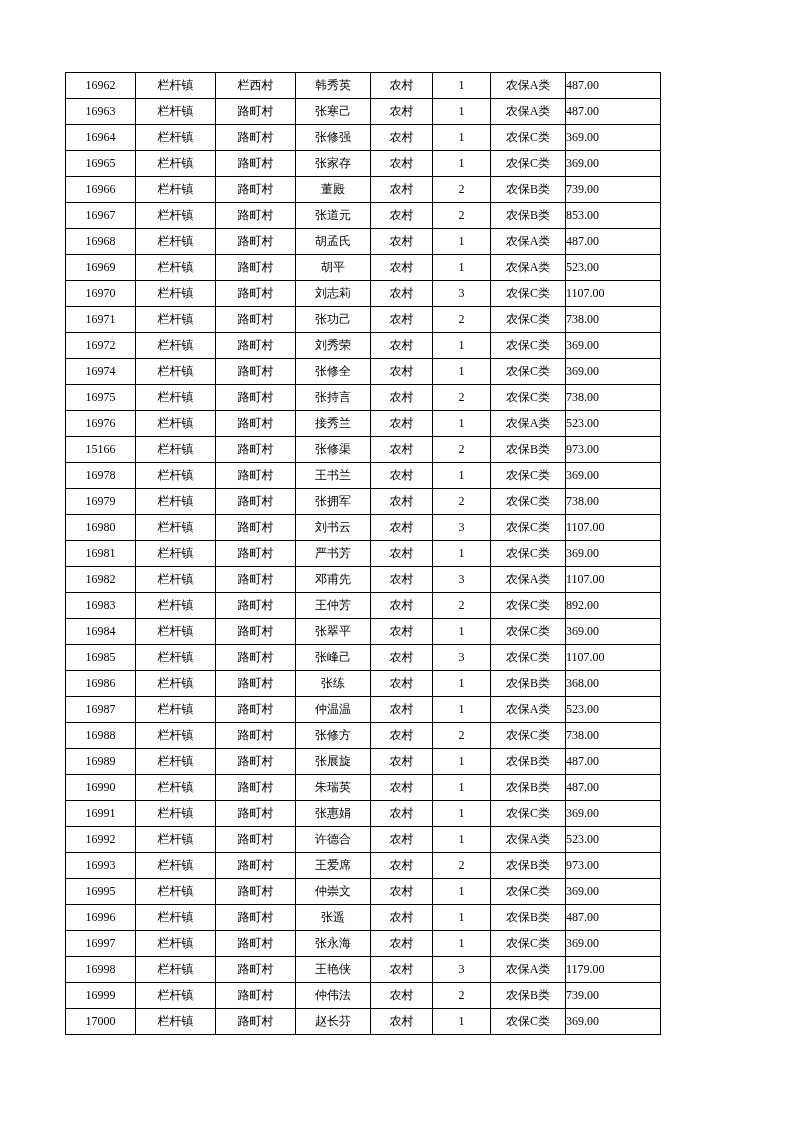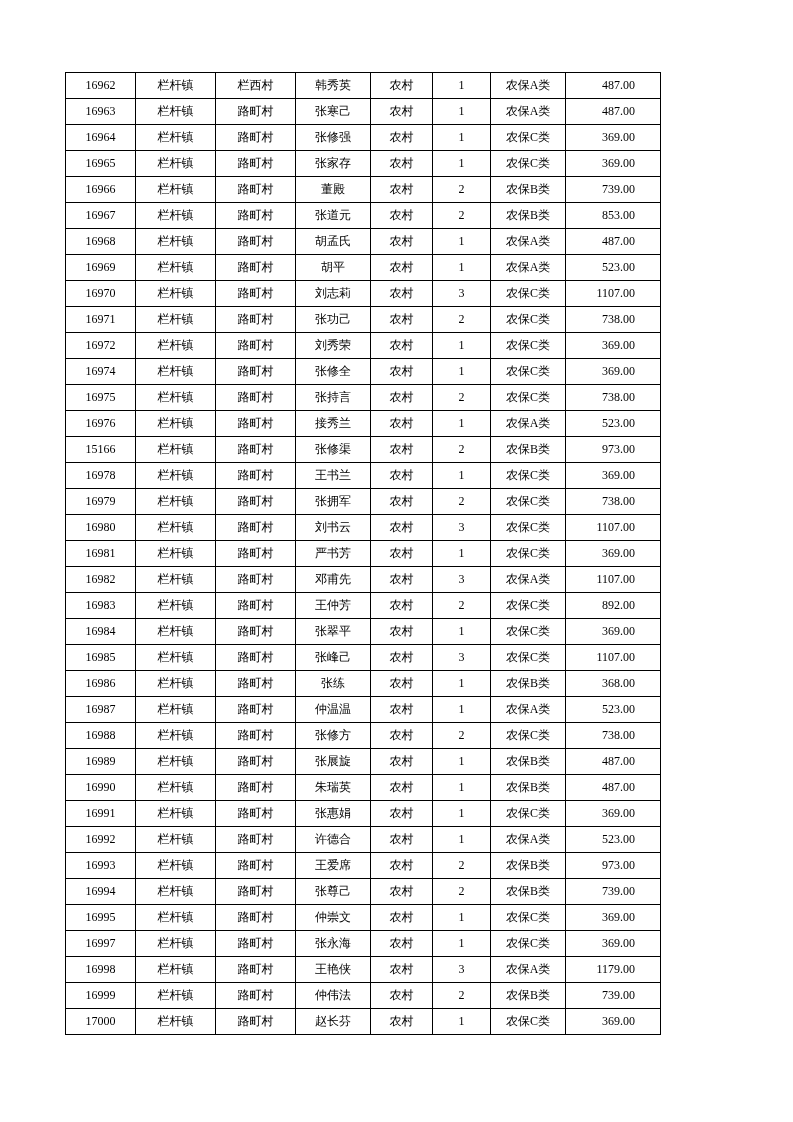--- a/index.html
+++ b/index.html
@@ -31,21 +31,21 @@
     height: 25px;
     padding: 0;
     font-size: 12px;
     line-height: 25px;
     text-align: center;
     white-space: nowrap;
     overflow: hidden;
     color: #000000;
   }
   table.data-table td.col-amount {
-    text-align: right;
+    text-align: left;
     padding-right: 25px;
   }
 </style>
 </head>
 <body>
 
 <div class="page">
   <table class="data-table">
     <colgroup>
       <col style="width:70px">
@@ -362,38 +362,38 @@
           <td class="col-id">16993</td>
           <td class="col-town">栏杆镇</td>
           <td class="col-village">路町村</td>
           <td class="col-person-name">王爱席</td>
           <td class="col-residence-type">农村</td>
           <td class="col-person-count">2</td>
           <td class="col-insurance-category">农保B类</td>
           <td class="col-amount">973.00</td>
         </tr>
         <tr>
-          <td class="col-id">16994</td>
-          <td class="col-town">栏杆镇</td>
-          <td class="col-village">路町村</td>
-          <td class="col-person-name">张尊己</td>
-          <td class="col-residence-type">农村</td>
-          <td class="col-person-count">2</td>
-          <td class="col-insurance-category">农保B类</td>
-          <td class="col-amount">739.00</td>
-        </tr>
-        <tr>
           <td class="col-id">16995</td>
           <td class="col-town">栏杆镇</td>
           <td class="col-village">路町村</td>
           <td class="col-person-name">仲崇文</td>
           <td class="col-residence-type">农村</td>
           <td class="col-person-count">1</td>
           <td class="col-insurance-category">农保C类</td>
           <td class="col-amount">369.00</td>
+        </tr>
+        <tr>
+          <td class="col-id">16996</td>
+          <td class="col-town">栏杆镇</td>
+          <td class="col-village">路町村</td>
+          <td class="col-person-name">张遥</td>
+          <td class="col-residence-type">农村</td>
+          <td class="col-person-count">1</td>
+          <td class="col-insurance-category">农保B类</td>
+          <td class="col-amount">487.00</td>
         </tr>
         <tr>
           <td class="col-id">16997</td>
           <td class="col-town">栏杆镇</td>
           <td class="col-village">路町村</td>
           <td class="col-person-name">张永海</td>
           <td class="col-residence-type">农村</td>
           <td class="col-person-count">1</td>
           <td class="col-insurance-category">农保C类</td>
           <td class="col-amount">369.00</td>

